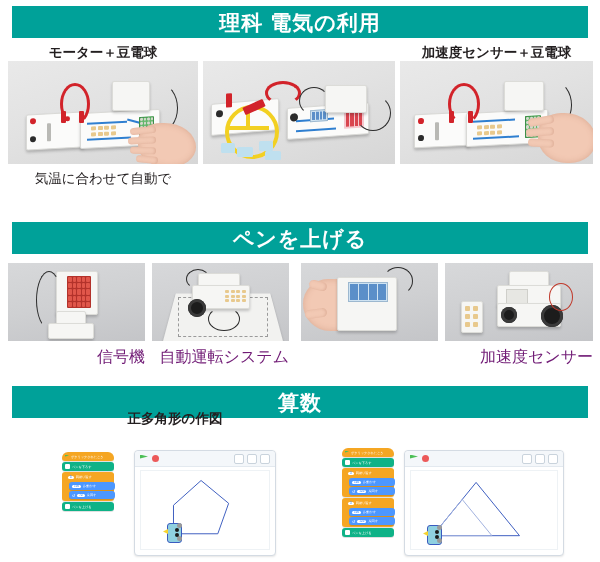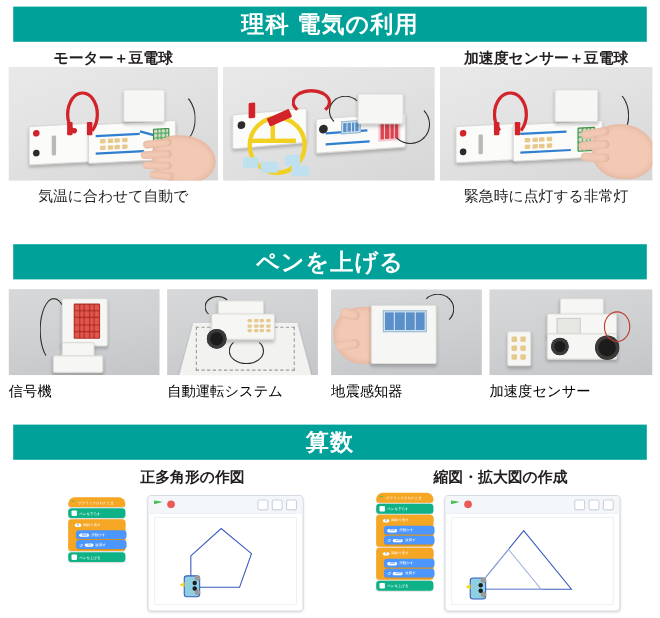--- a/index.html
+++ b/index.html
@@ -32,22 +32,22 @@
     background:#dcdcdc;
     position:relative;overflow:hidden;
   }
   .cap{
     position:absolute;text-align:center;
     font-size:13.5px;line-height:1.35;
     color:#231f20;
     white-space:pre-line;
   }
   .subcap{
-    position:absolute;text-align:left;
-    font-size:13px;color:#000000;white-space:nowrap;
+    position:absolute;text-align:right;
+    font-size:16px;color:#701a75;white-space:nowrap;
   }
   .colhead{
     position:absolute;text-align:center;
     font-size:13.5px;font-weight:bold;color:#231f20;white-space:nowrap;
   }
 
   
   .bg-studio{
     position:absolute;inset:0;
     background:linear-gradient(160deg,#e9e9e9 0%,#e2e2e2 45%,#d6d6d6 100%);
@@ -332,21 +332,20 @@
       <div class="whitebox" style="left:104px;top:20px;width:38px;height:28px;"></div>
       <div class="cable" style="left:136px;top:20px;width:34px;height:46px;border-left-color:transparent;border-top-color:transparent;"></div>
       <div class="hand" style="left:138px;top:52px;width:58px;height:50px;"></div>
       <div class="finger" style="left:128px;top:56px;width:26px;height:8px;transform:rotate(-10deg);"></div>
       <div class="finger" style="left:126px;top:67px;width:28px;height:8px;transform:rotate(-4deg);"></div>
       <div class="finger" style="left:128px;top:78px;width:26px;height:8px;transform:rotate(3deg);"></div>
     </div>
   </div>
 
   <div class="cap" style="left:8px;top:170px;width:190px;">気温に合わせて自動で</div>
-  <div class="cap" style="left:400px;top:170px;width:193px;">緊急時に点灯する非常灯</div>
 
   <div class="band" style="top:222px;">
     <span class="band-title">ペンを上げる</span>
   </div>
 
   <div class="tile" style="left:8px;top:263px;width:137px;height:78px;">
     <div class="photo">
       <div class="bg-studio2"></div>
       <div class="whitebox" style="left:48px;top:8px;width:40px;height:42px;">
         <div class="ledpanel" style="left:10px;top:4px;width:24px;height:32px;">
@@ -452,29 +451,27 @@
             <i></i>
             <i></i>
         </div>
       </div>
       <div class="cable" style="left:104px;top:20px;width:22px;height:26px;border-left-color:transparent;border-top-color:transparent;border-color:#c0392b;"></div>
     </div>
   </div>
 
   <div class="subcap" style="left:8px;top:347px;width:137px;">信号機</div>
   <div class="subcap" style="left:152px;top:347px;width:137px;">自動運転システム</div>
-  <div class="subcap" style="left:301px;top:347px;width:137px;">地震感知器</div>
   <div class="subcap" style="left:445px;top:347px;width:148px;">加速度センサー</div>
 
   <div class="band" style="top:386px;">
     <span class="band-title">算数</span>
   </div>
 
-  <div class="colhead" style="left:60px;top:425px;width:230px;">正多角形の作図</div>
-  <div class="colhead" style="left:340px;top:425px;width:230px;">縮図・拡大図の作成</div>
+  <div class="colhead" style="left:60px;top:410px;width:230px;">正多角形の作図</div>
 
   <div class="blocks" style="left:62px;top:452px;width:52px;">
     <div class="blk hat" style="height:9px;">
       <span class="flagmini"></span>
       <span>がクリックされたとき</span>
     </div>
     <div class="blk pen" style="height:9px;">
       <span style="width:5px;height:5px;background:#fff;border-radius:1px;"></span>
       <span>ペンを下ろす</span>
     </div>

